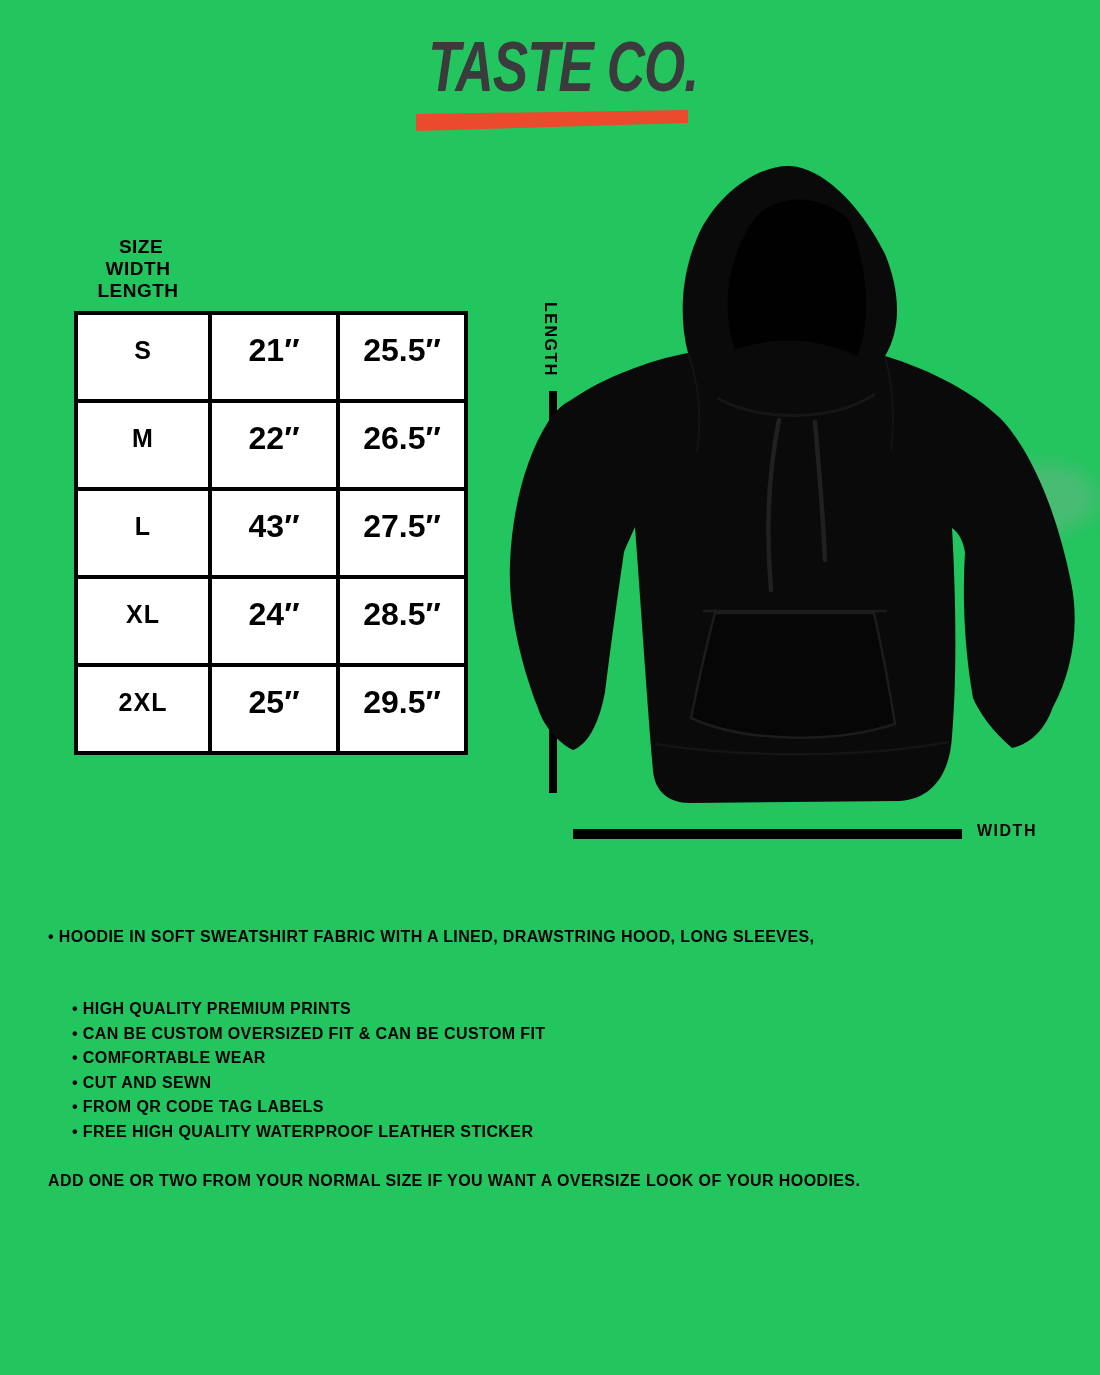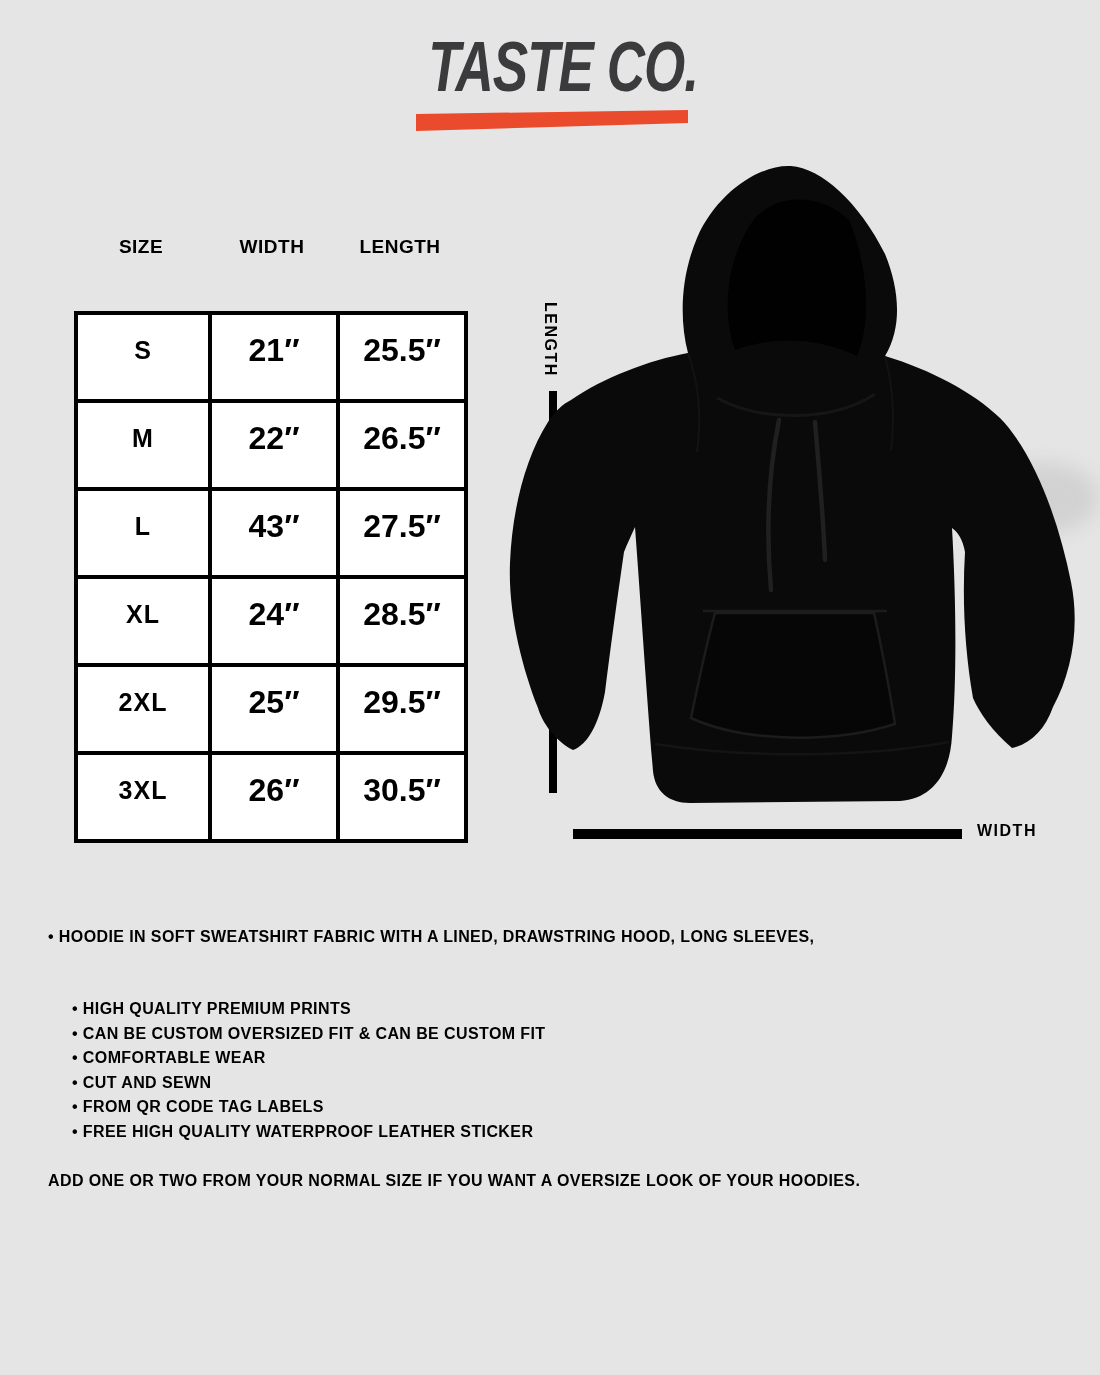--- a/index.html
+++ b/index.html
@@ -1,34 +1,34 @@
 <!DOCTYPE html>
 <html><head>
 <meta charset="utf-8">
 <title>TASTE CO.</title>
 <style>
   html,body { margin:0; padding:0; background:#ffffff; }
   .page {
-    position:relative; width:1100px; height:1375px; background:#e5e5e5;
+    position:relative; width:1100px; height:1375px; background:#22c55e;
     font-family:"Liberation Sans", sans-serif; color:#000; overflow:hidden;
   }
 
   
   .logo-text {
     position:absolute; left:413px; top:46px; width:300px; height:62px;
     text-align:center; font-size:53px; font-weight:bold; font-style:italic;
     color:#3b3b3d; white-space:nowrap; letter-spacing:-1px;
     transform:scaleY(1.32); transform-origin:center bottom; line-height:62px;
   }
   .logo-underline { position:absolute; left:416px; top:110px; width:272px; height:22px; }
 
   
   .chart-headers {
     position:absolute; left:74px; top:236px; width:390px; display:flex;
-    font-weight:bold; font-size:19px; letter-spacing:0.5px;
+    font-weight:bold; font-size:19px; letter-spacing:0.5px;flex-direction:column;
   }
   .chart-headers span { display:block; text-align:center; }
   .chart-headers span:nth-child(1){ width:134px; }
   .chart-headers span:nth-child(2){ width:128px; }
   .chart-headers span:nth-child(3){ width:128px; }
 
   table.size-table {
     position:absolute; left:74px; top:311px; width:390px;
     border-collapse:collapse; table-layout:fixed;
   }
@@ -102,25 +102,20 @@
       <tr>
         <td class="c-size">XL</td>
         <td class="c-meas">24″</td>
         <td class="c-meas">28.5″</td>
       </tr>
       <tr>
         <td class="c-size">2XL</td>
         <td class="c-meas">25″</td>
         <td class="c-meas">29.5″</td>
       </tr>
-      <tr>
-        <td class="c-size">3XL</td>
-        <td class="c-meas">26″</td>
-        <td class="c-meas">30.5″</td>
-      </tr>
     </tbody>
   </table>
 
   <div class="smudge smudge-left"></div>
   <div class="smudge smudge-right"></div>
 
   <div class="length-label">LENGTH</div>
   <div class="length-bar"></div>
 
   <svg class="hoodie-svg" viewBox="0 0 582 648">

